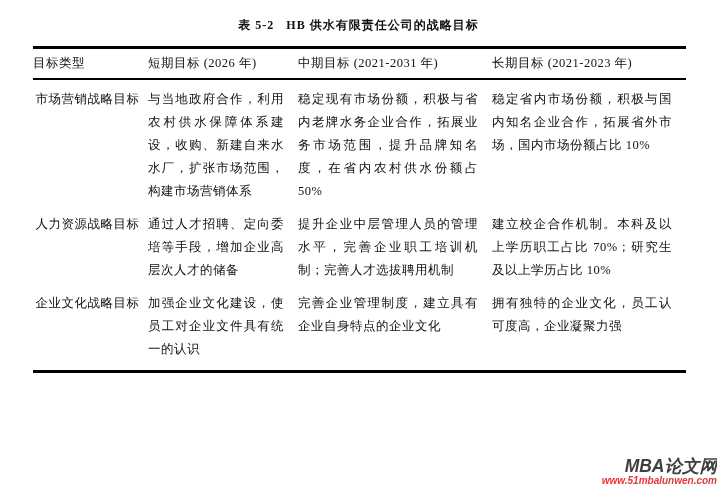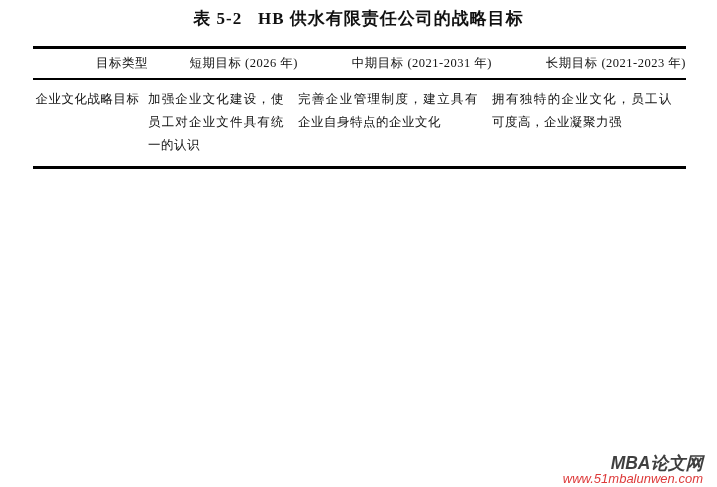--- a/index.html
+++ b/index.html
@@ -11,39 +11,39 @@
     width: 717px;
     height: 487px;
     position: relative;
     font-family: "Liberation Serif", "DejaVu Serif", serif;
     color: #111111;
     overflow: hidden;
   }
   .doc-title {
     text-align: center;
     font-weight: bold;
-    font-size: 17px;
-    padding-top: 7px;
+    font-size: 12px;
+    padding-top: 17px;
     letter-spacing: 1px;
     white-space: pre;
   }
   table.strategy-table {
     position: absolute;
     left: 33px;
     top: 46px;
     width: 653px;
     border-collapse: collapse;
     table-layout: fixed;
     border-top: 3px solid #000000;
     border-bottom: 3px solid #000000;
   }
   table.strategy-table thead th {
     font-weight: normal;
     font-size: 12.5px;
-    text-align: right;
+    text-align: left;
     padding: 6px 0 6px 0;
     border-bottom: 2px solid #000000;
     white-space: nowrap;
     letter-spacing: 0.5px;
   }
   table.strategy-table tbody td {
     font-size: 12.5px;
     line-height: 23px;
     vertical-align: top;
     padding: 8px 14px 2px 0;
@@ -58,35 +58,36 @@
     text-align: center;
     padding-right: 6px;
     white-space: nowrap;
   }
   .col-type  { width: 115px; }
   .col-short { width: 150px; }
   .col-mid   { width: 194px; }
   .col-long  { width: 194px; }
   .watermark {
     position: absolute;
-    right: 14px;
+    right: 0;
     bottom: 1px;
     text-align: right;
     font-family: "Liberation Sans", "DejaVu Sans", sans-serif;
     font-style: italic;
     background: #ffffff;
     padding-left: 6px;
     line-height: 1.05;
   }
   .wm-name {
     font-size: 17.5px;
     font-weight: bold;
   }
   .wm-url {
-    font-size: 13px;
+    font-size: 10px;
+    font-weight: bold;
   }
 </style>
 </head>
 <body>
 
 <div class="doc-title">表 5-2   HB 供水有限责任公司的战略目标</div>
 
 <table class="strategy-table">
   <colgroup>
     <col class="col-type">
@@ -97,20 +98,32 @@
   <thead>
     <tr>
       <th>目标类型</th>
       <th>短期目标 (2026 年)</th>
       <th>中期目标 (2021-2031 年)</th>
       <th>长期目标 (2021-2023 年)</th>
     </tr>
   </thead>
   <tbody>
     <tr>
+      <td class="type-cell">市场营销战略目标</td>
+      <td>与当地政府合作，利用农村供水保障体系建设，收购、新建自来水水厂，扩张市场范围，构建市场营销体系</td>
+      <td>稳定现有市场份额，积极与省内老牌水务企业合作，拓展业务市场范围，提升品牌知名度，在省内农村供水份额占 50%</td>
+      <td>稳定省内市场份额，积极与国内知名企业合作，拓展省外市场，国内市场份额占比 10%</td>
+    </tr>
+    <tr>
+      <td class="type-cell">人力资源战略目标</td>
+      <td>通过人才招聘、定向委培等手段，增加企业高层次人才的储备</td>
+      <td>提升企业中层管理人员的管理水平，完善企业职工培训机制；完善人才选拔聘用机制</td>
+      <td>建立校企合作机制。本科及以上学历职工占比 70%；研究生及以上学历占比 10%</td>
+    </tr>
+    <tr>
       <td class="type-cell">企业文化战略目标</td>
       <td>加强企业文化建设，使员工对企业文件具有统一的认识</td>
       <td>完善企业管理制度，建立具有企业自身特点的企业文化</td>
       <td>拥有独特的企业文化，员工认可度高，企业凝聚力强</td>
     </tr>
   </tbody>
 </table>
 
 <div class="watermark">
   <div class="wm-name" style="color: rgb(63, 63, 63);">MBA论文网</div>

